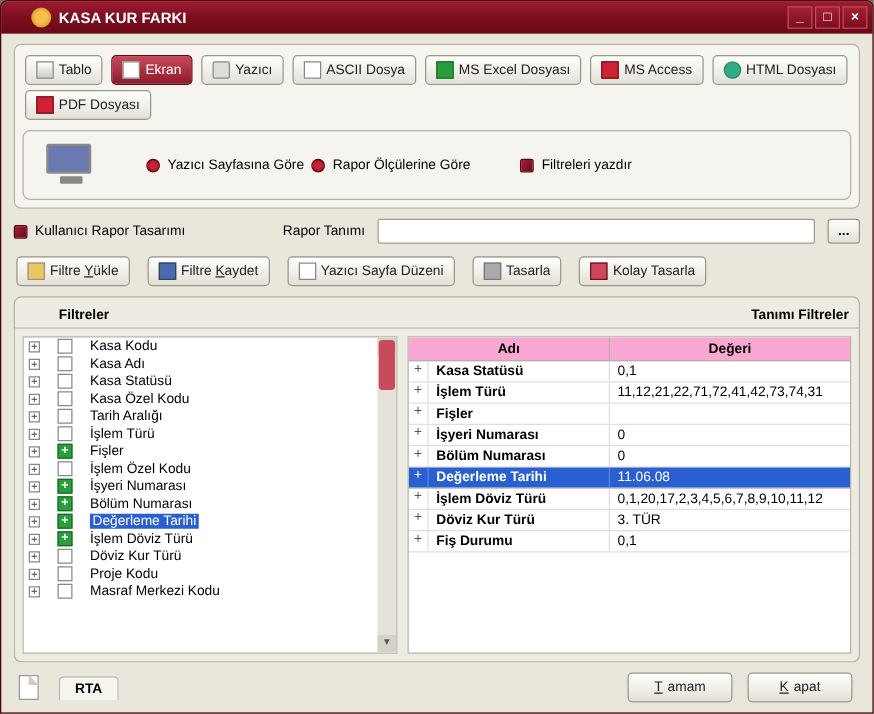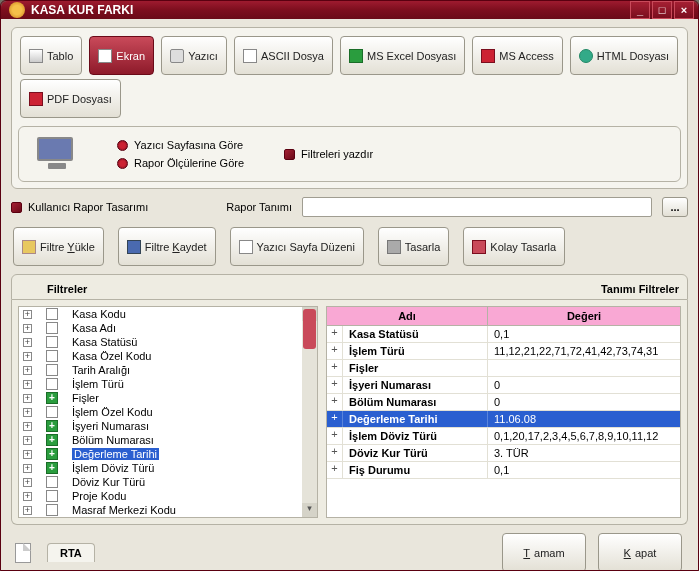--- a/index.html
+++ b/index.html
@@ -1,32 +1,32 @@
 <!DOCTYPE html>
 <html><head>
 <meta charset="utf-8">
 <style>
 * { box-sizing: border-box; margin: 0; padding: 0; font-family: Tahoma, Arial, sans-serif; font-size: 11px; }
 body { background: #716f64; width: 699px; height: 571px; overflow: hidden; }
 .window { width: 699px; height: 571px; display: flex; flex-direction: column; border: 1px solid #5a0010; border-radius: 6px 6px 0 0; overflow: hidden; }
-.titlebar { background: linear-gradient(to bottom, #9e1b2f 0%, #7d0e1e 50%, #6a0a18 100%); height: 26px; display: flex; align-items: center; padding: 0 4px 0 8px; color: #fff; border-radius: 6px 6px 0 0; }
+.titlebar { background: linear-gradient(to bottom, #9e1b2f 0%, #7d0e1e 50%, #6a0a18 100%); height: 26px; display: flex; align-items: center; padding: 0 4px 0 24px; color: #fff; border-radius: 6px 6px 0 0; }
 .titlebar .logo { width: 16px; height: 16px; background: radial-gradient(circle, #f5c04a 40%, #c97a1a 100%); border-radius: 50%; margin-right: 6px; }
 .titlebar .title { font-weight: bold; font-size: 12px; flex: 1; }
 .titlebar .winbtn { width: 20px; height: 18px; background: linear-gradient(to bottom, #a52033, #7a0e1e); border: 1px solid #c94a5a; margin-left: 2px; display: flex; align-items: center; justify-content: center; color: #fff; font-weight: bold; font-size: 11px; cursor: pointer; }
 .content { background: #e9e6dc; flex: 1; padding: 8px 10px 6px 10px; display: flex; flex-direction: column; }
 .toolbar-panel { background: #f5f4ee; border: 1px solid #b5b2a5; border-radius: 6px; padding: 6px; }
-.btn { display: inline-flex; align-items: center; gap: 4px; height: 39px; padding: 0 8px; background: linear-gradient(to bottom, #fff, #e3e0d5); border: 1px solid #9a978a; border-radius: 4px; cursor: pointer; color: #222; margin: 2px 2px; }
+.btn { display: inline-flex; align-items: center; gap: 4px; height: 24px; padding: 0 8px; background: linear-gradient(to bottom, #fff, #e3e0d5); border: 1px solid #9a978a; border-radius: 4px; cursor: pointer; color: #222; margin: 2px 2px; }
 .btn .ico { width: 14px; height: 14px; display: inline-block; }
 .btn u { text-decoration: underline; }
 .btn-active { background: linear-gradient(to bottom, #c94a5a, #8e1a2a); color: #fff; border-color: #6a0a18; }
 .group-panel { background: #f5f4ee; border: 1px solid #b5b2a5; border-radius: 6px; margin-top: 6px; padding: 10px; display: flex; align-items: center; gap: 40px; }
 .monitor { width: 40px; height: 34px; position: relative; margin-left: 8px; }
 .monitor-screen { width: 36px; height: 24px; background: #6a7ab0; border: 2px solid #888; border-radius: 2px; }
 .monitor-base { width: 18px; height: 6px; background: #888; margin: 2px auto 0 auto; border-radius: 1px; }
-.radio-col { display: flex; flex-direction: column; gap: 6px; }
+.radio-col { display: flex; flex-direction: row; gap: 6px; }
 .radio-row, .check-row { display: flex; align-items: center; gap: 6px; }
 .rdot { width: 11px; height: 11px; border-radius: 50%; background: radial-gradient(circle, #c23 40%, #7a0e1e 100%); border: 1px solid #5a0010; }
 .rsquare { width: 11px; height: 11px; background: linear-gradient(135deg, #a52033, #6a0a18); border: 1px solid #5a0010; border-radius: 2px; }
 .row-line { display: flex; align-items: center; gap: 10px; margin-top: 8px; }
 .text-input { height: 20px; background: #fff; border: 1px solid #a09d91; border-radius: 2px; padding: 0 4px; }
 .ellipsis-btn { width: 26px; height: 20px; background: linear-gradient(to bottom,#fff,#e3e0d5); border: 1px solid #9a978a; border-radius: 3px; display: flex; align-items: center; justify-content: center; cursor: pointer; font-weight: bold; }
 .body-area { margin-top: 6px; flex: 1; display: flex; flex-direction: column; }
 .filters-row { display: flex; gap: 8px; border: 1px solid #b5b2a5; border-radius: 6px 6px 0 0; padding: 4px 6px 0 6px; background: #eeece2; }
 .filters-row .flabel { font-weight: bold; padding: 4px 2px; margin-left: 27px; }
 .lists { flex: 1; display: flex; gap: 8px; border: 1px solid #b5b2a5; border-top: none; border-radius: 0 0 6px 6px; padding: 6px; background: #eeece2; }

